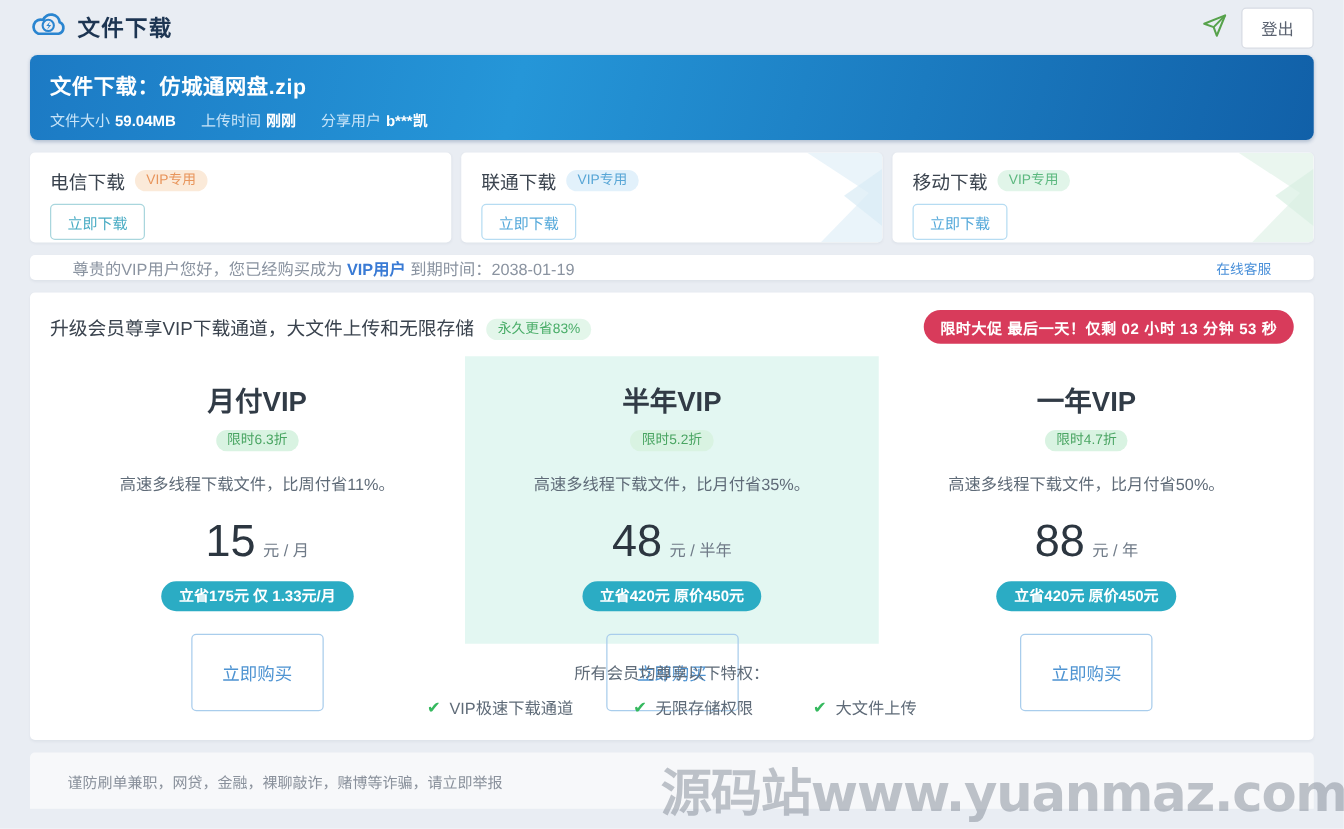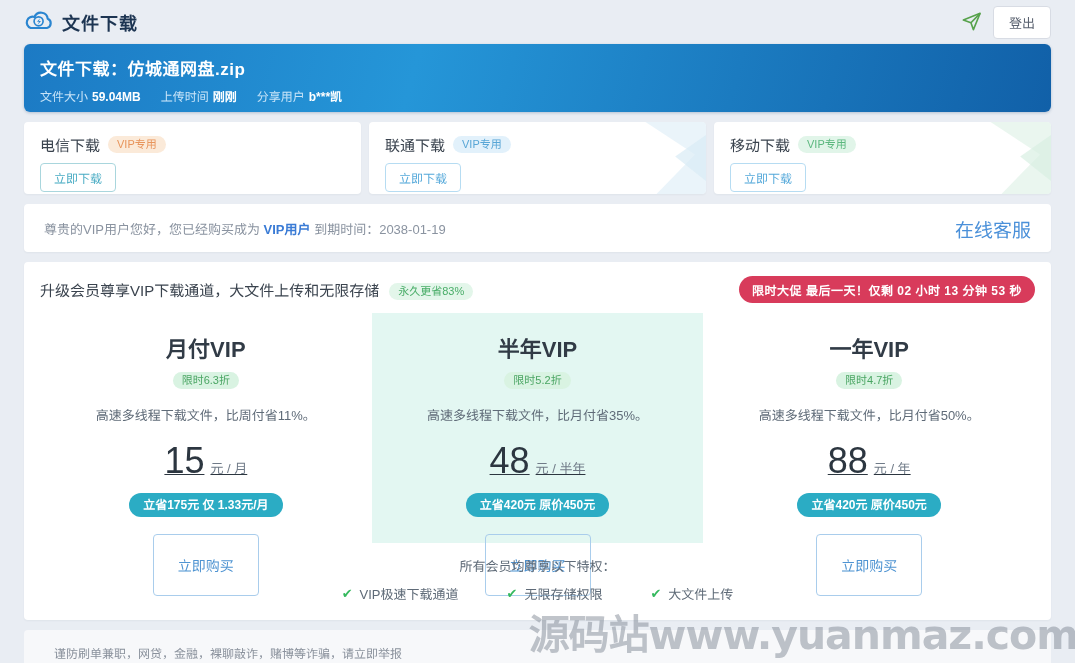--- a/index.html
+++ b/index.html
@@ -64,27 +64,27 @@
   .deco { position:absolute; top:0; bottom:0; right:0; width:110px; pointer-events:none; }
   .deco::before { content:""; position:absolute; inset:0;
     clip-path:polygon(100% 0,100% 100%,55% 100%,90% 45%,45% 0); opacity:.55; }
   .deco::after { content:""; position:absolute; inset:0;
     clip-path:polygon(100% 18%,100% 82%,72% 48%); opacity:.7; }
   .card-unicom .deco::before, .card-unicom .deco::after { background:#d9ebf5; }
   .card-mobile .deco::before, .card-mobile .deco::after { background:#d9efe2; }
 
   
   .status {
-    margin-top:10px; height:48px; background:#fff; border-radius:4px;
+    margin-top:10px; height:20px; background:#fff; border-radius:4px;
     display:flex; align-items:center; justify-content:space-between;
-    padding:0 20px; font-size:13px; color:#8a93a0;
+    padding:0 34px; font-size:13px; color:#8a93a0;
     box-shadow:0 1px 2px rgba(30,50,80,.05);
   }
   .status .vip-hl { color:#3a7bd5; font-weight:bold; }
-  .status-link { color:#4a90d9; text-decoration:none; font-size:19px; cursor:pointer; }
+  .status-link { color:#4a90d9; text-decoration:none; font-size:11px; cursor:pointer; }
 
   
   .pricing {
     margin-top:10px; height:358px; background:#fff; border-radius:4px;
     padding:14px 16px 0; overflow:hidden; box-shadow:0 1px 2px rgba(30,50,80,.05);
   }
   .pricing-head { display:flex; align-items:center; justify-content:space-between; }
   .pricing-title-wrap { display:flex; align-items:flex-end; gap:10px; }
   .pricing-title { font-size:15px; color:#3a434e; }
   .save-pill { background:#e3f6ea; color:#49ad68; }
@@ -92,21 +92,21 @@
     background:#d83b5b; color:#fff; font-size:12px; font-weight:bold;
     border-radius:999px; padding:5px 13px; letter-spacing:.5px;
   }
   .plans { display:flex; margin-top:10px; height:230px; }
   .plan { flex:1; text-align:center; padding-top:18px; }
   .plan.featured { background:#e3f7f2; }
   .plan-name { font-size:22px; color:#313b46;font-weight:bold; }
   .plan-discount { margin-top:7px; }
   .plan-discount .pill { background:#d9f3e2; color:#4aa563; }
   .plan-desc { margin-top:16px; font-size:13px; color:#5f6b78; }
-  .plan-price { margin-top:16px; color:#2c3640;text-decoration:underline; }
+  .plan-price { margin-top:16px; color:#2c3640; }
   .price-num { font-size:36px; }
   .price-unit { font-size:13px; color:#707b88; margin-left:6px; }
   .plan-save { margin-top:13px; }
   .plan-save span {
     background:#2bacc4; color:#fff; font-size:12px; font-weight:bold;
     border-radius:999px; padding:5px 14px;
   }
   .plan-buy {
     margin-top:21px; background:transparent; border:1px solid #a9cdec;
     color:#4f94d2; border-radius:4px; padding:20px 24px; font-size:14px;

